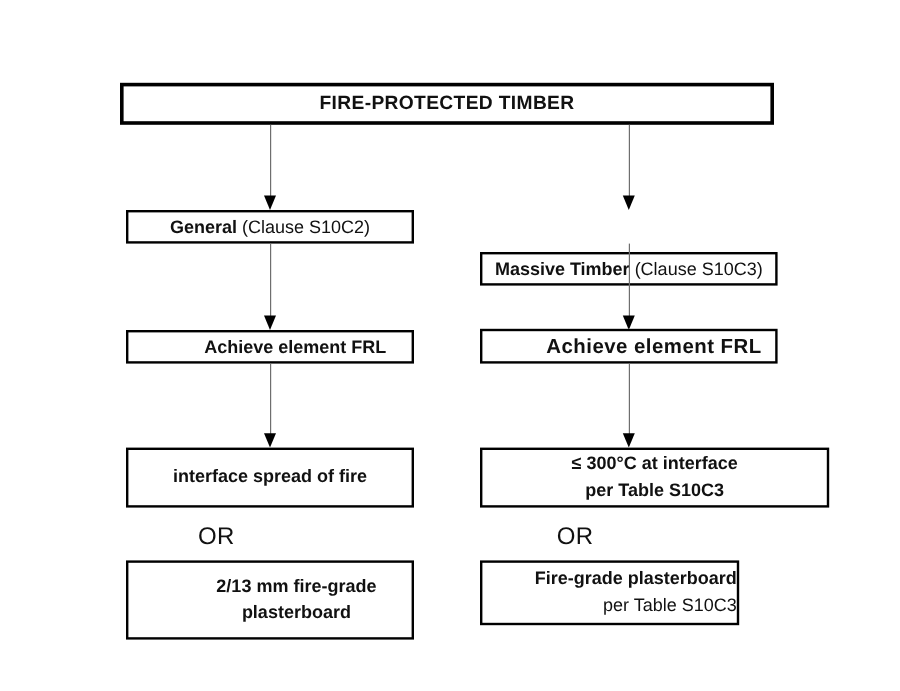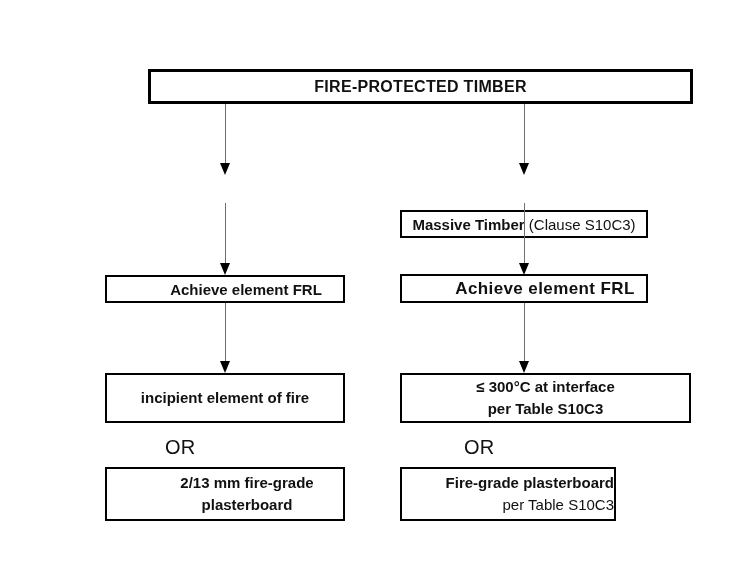--- a/index.html
+++ b/index.html
@@ -84,33 +84,36 @@
     border-left: 5px solid transparent;
     border-right: 5px solid transparent;
     border-top: 12px solid #000000;
   }
 </style>
 </head>
 <body>
 
 <div id="canvas">
 
-  <div class="box root-box" style="left:100px; top:69px; width:545px; height:35px;margin-left:48px;">
+  <div class="box root-box" style="left:100px; top:69px; width:545px; height:35px;">
     <span>FIRE-PROTECTED TIMBER</span>
   </div>
 
   <div class="connector" style="left:219px; top:104px; height:71px;">
     <div class="line"></div>
     <div class="head"></div>
   </div>
   <div class="connector" style="left:518px; top:104px; height:71px;">
     <div class="line"></div>
     <div class="head"></div>
   </div>
 
+  <div class="box branch-box" style="left:105px; top:175px; width:240px; height:28px;">
+    <span><span class="b">General</span><span class="r"> (Clause S10C2)</span></span>
+  </div>
   <div class="box branch-box" style="left:400px; top:175px; width:248px; height:28px;margin-top:35px;">
     <span><span class="b">Massive Timber</span><span class="r"> (Clause S10C3)</span></span>
   </div>
 
   <div class="connector" style="left:219px; top:203px; height:72px;">
     <div class="line"></div>
     <div class="head"></div>
   </div>
   <div class="connector" style="left:518px; top:203px; height:72px;">
     <div class="line"></div>
@@ -127,31 +130,31 @@
   <div class="connector" style="left:219px; top:303px; height:70px;">
     <div class="line"></div>
     <div class="head"></div>
   </div>
   <div class="connector" style="left:518px; top:303px; height:70px;">
     <div class="line"></div>
     <div class="head"></div>
   </div>
 
   <div class="box two-line" style="left:105px; top:373px; width:240px; height:50px;">
-    <span class="b">incipient element of fire</span>
+    <span class="b">interface spread of fire</span>
   </div>
   <div class="box two-line" style="left:400px; top:373px; width:291px; height:50px;">
     <span class="b">≤ 300°C at interface</span>
     <span class="b">per Table S10C3</span>
   </div>
 
   <div class="or-label" style="left:165px; top:436px;">OR</div>
   <div class="or-label" style="left:464px; top:436px;">OR</div>
 
-  <div class="box two-line" style="left:105px; top:467px; width:240px; height:54px;padding-left:44px;">
+  <div class="box two-line" style="left:105px; top:467px; width:240px; height:66px;padding-left:44px;">
     <span class="b">2/13 mm fire-grade</span>
     <span class="b">plasterboard</span>
   </div>
   <div class="box two-line" style="left:400px; top:467px; width:216px; height:54px;align-items:flex-end;">
     <span class="b">Fire-grade plasterboard</span>
     <span class="r">per Table S10C3</span>
   </div>
 
 </div>
 

